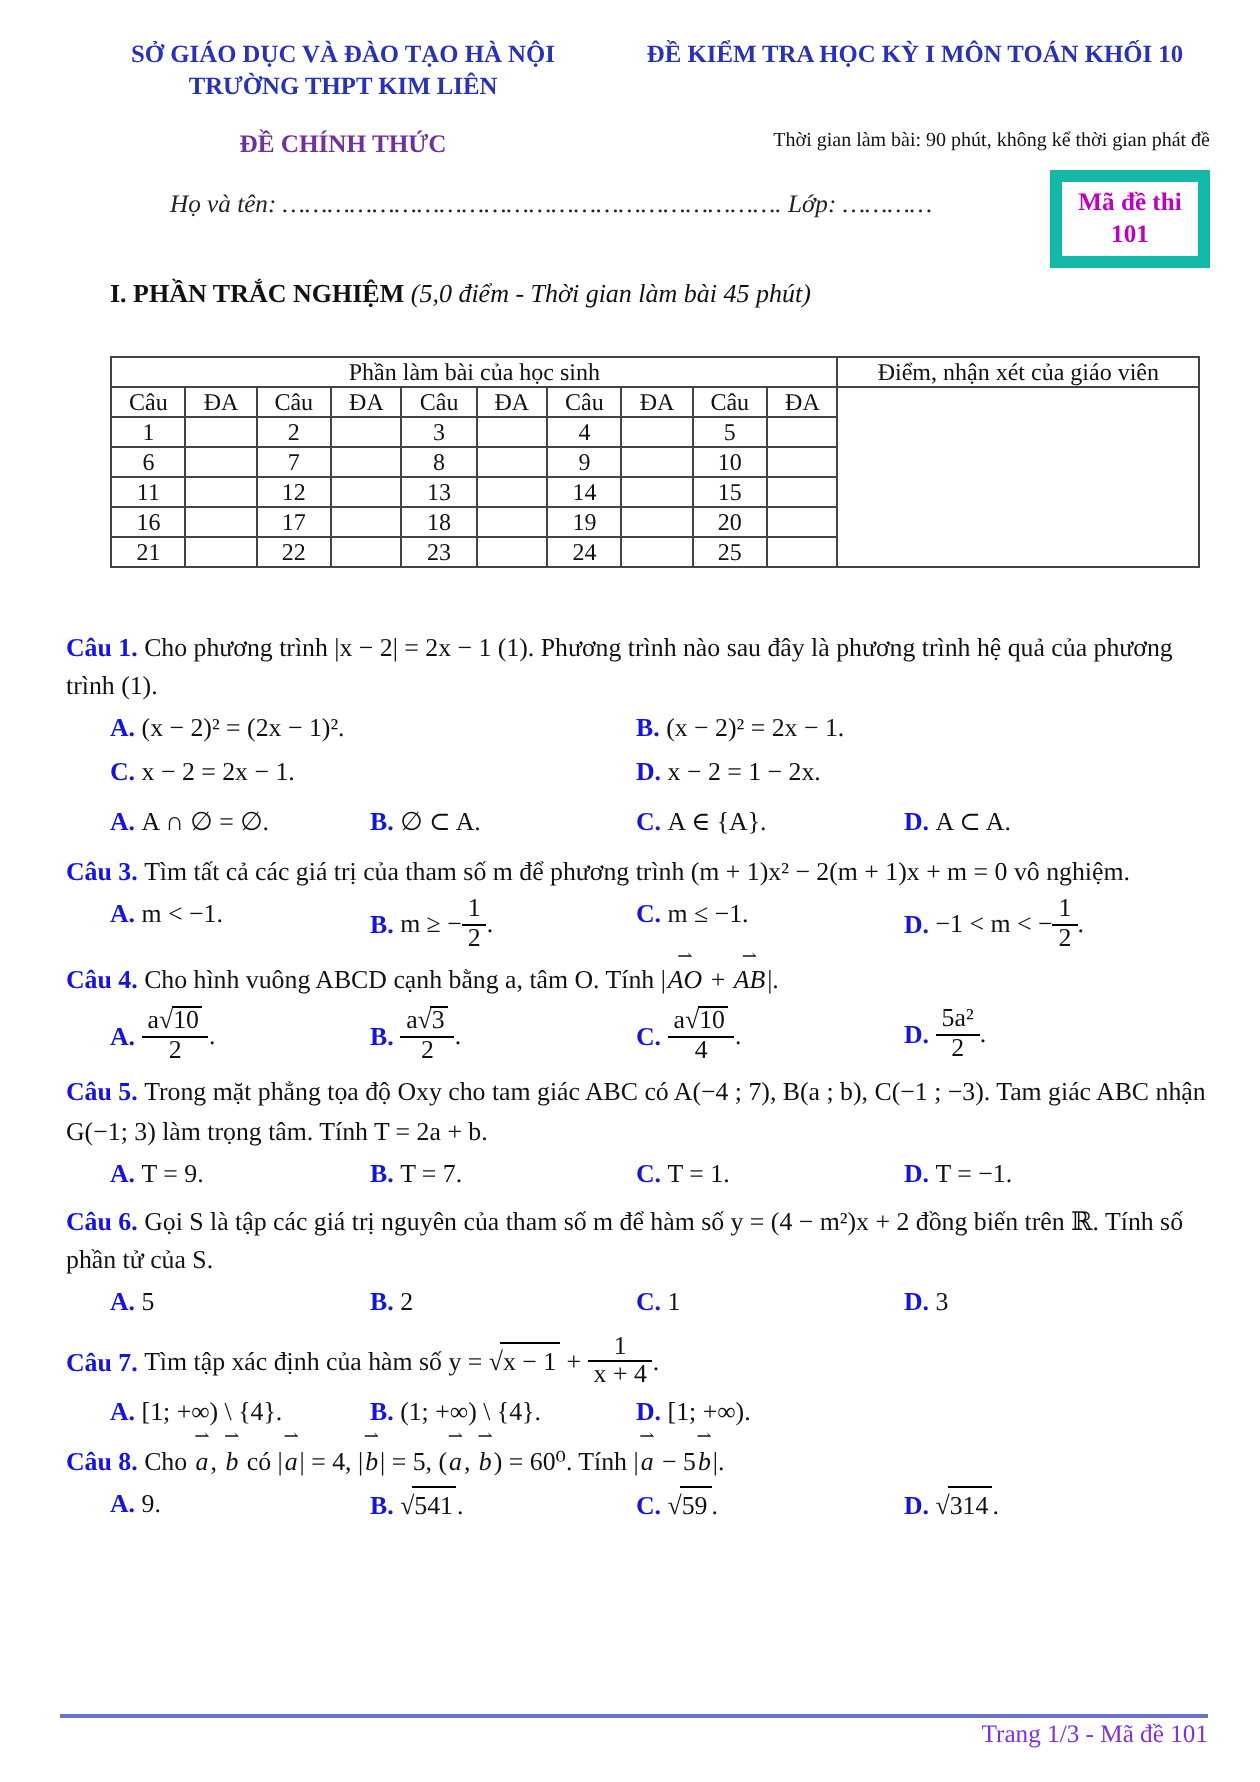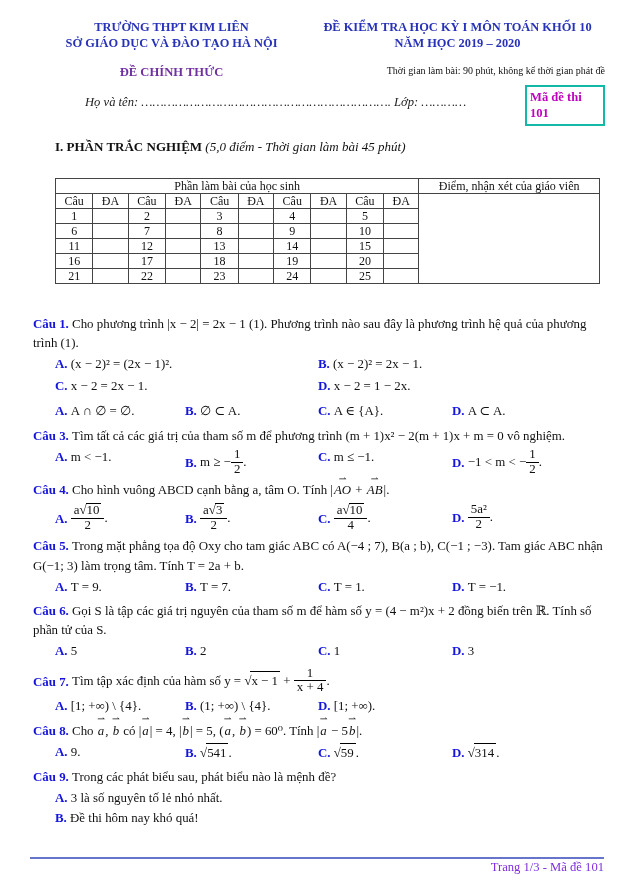--- a/index.html
+++ b/index.html
@@ -16,22 +16,22 @@
   .page{position:absolute;inset:0;}
   
   .hdr{display:flex;padding:19px 25px 0 33px;}
   .hdr-left{width:277px;text-align:center;}
   .hdr-right{flex:1;text-align:center;}
   .hdr b.t{display:block;color:var(--header-blue);font-size:12.4px;line-height:1.3;}
   .hdr2{display:flex;padding:14px 25px 0 33px;align-items:flex-start;}
   .hdr2 .official{width:277px;text-align:center;color:var(--purple);font-weight:bold;font-size:12.6px;}
   .hdr2 .duration{flex:1;text-align:right;font-size:10px;}
   .code-box{
-    position:absolute;top:85px;right:25px;width:80px;border:2px solid #14b8a6;
-    text-align:left;color:var(--magenta);font-weight:bold;font-size:12.6px;
+    position:absolute;top:85px;right:25px;width:80px;border:6px solid #14b8a6;
+    text-align:center;color:var(--magenta);font-weight:bold;font-size:12.6px;
     line-height:1.3;padding:2px 3px;background:#fff;margin-left:28px;
   }
   .name-line{margin:15px 0 0 85px;font-style:italic;font-size:12.6px;color:#222;}
   
   .section{margin:29px 0 0 55px;font-size:13px;}
   .section b{font-weight:bold;}
   .section i{font-style:italic;}
   
   table.grid{margin:23px 0 0 55px;border-collapse:collapse;width:545px;font-size:12px;}
   table.grid td{border:1px solid #444;text-align:center;height:15px;line-height:14px;padding:0;}
@@ -66,26 +66,25 @@
     text-align:right;color:var(--violet);font-size:12.6px;padding-top:1px;background:#fff;
   }
 </style>
 </head>
 <body>
 
 <div class="page">
 
   <div class="hdr">
     <div class="hdr-left">
+      <b class="t">SỞ GIÁO DỤC VÀ ĐÀO TẠO HÀ NỘI</b>
       <b class="t">TRƯỜNG THPT KIM LIÊN</b>
-      <b class="t">SỞ GIÁO DỤC VÀ ĐÀO TẠO HÀ NỘI</b>
     </div>
     <div class="hdr-right">
       <b class="t">ĐỀ KIỂM TRA HỌC KỲ I MÔN TOÁN KHỐI 10</b>
-      <b class="t">NĂM HỌC 2019 – 2020</b>
     </div>
   </div>
 
   <div class="hdr2">
     <div class="official">ĐỀ CHÍNH THỨC</div>
     <div class="duration">Thời gian làm bài: 90 phút, không kể thời gian phát đề</div>
   </div>
 
   <div class="code-box">
     <span>Mã đề thi</span><br>
@@ -245,24 +244,17 @@
       </div>
       <div class="question">
         <div class="q-stem"><b class="q-num">Câu 8.</b>&nbsp;<span class="q-text">Cho <span class="vec">a</span>, <span class="vec">b</span> có |<span class="vec">a</span>| = 4, |<span class="vec">b</span>| = 5, (<span class="vec">a</span>, <span class="vec">b</span>) = 60⁰. Tính |<span class="vec">a</span> − 5<span class="vec">b</span>|.</span></div>
         <div class="q-options cols-4">
           <div class="option"><b class="opt-label">A.</b>&nbsp;<span class="opt-text">9.</span></div>
           <div class="option"><b class="opt-label">B.</b>&nbsp;<span class="opt-text"><span class="sqrt"><span class="rad">√</span><span class="bar">541</span></span>.</span></div>
           <div class="option"><b class="opt-label">C.</b>&nbsp;<span class="opt-text"><span class="sqrt"><span class="rad">√</span><span class="bar">59</span></span>.</span></div>
           <div class="option"><b class="opt-label">D.</b>&nbsp;<span class="opt-text"><span class="sqrt"><span class="rad">√</span><span class="bar">314</span></span>.</span></div>
         </div>
       </div>
-      <div class="question">
-        <div class="q-stem"><b class="q-num">Câu 9.</b>&nbsp;<span class="q-text">Trong các phát biểu sau, phát biểu nào là mệnh đề?</span></div>
-        <div class="q-options cols-1">
-          <div class="option"><b class="opt-label">A.</b>&nbsp;<span class="opt-text">3 là số nguyên tố lẻ nhỏ nhất.</span></div>
-          <div class="option"><b class="opt-label">B.</b>&nbsp;<span class="opt-text">Đề thi hôm nay khó quá!</span></div>
-        </div>
-      </div>
     </div>
 
   <div class="footer">Trang 1/3 - Mã đề 101</div>
 
 </div>
 
 </body></html>

